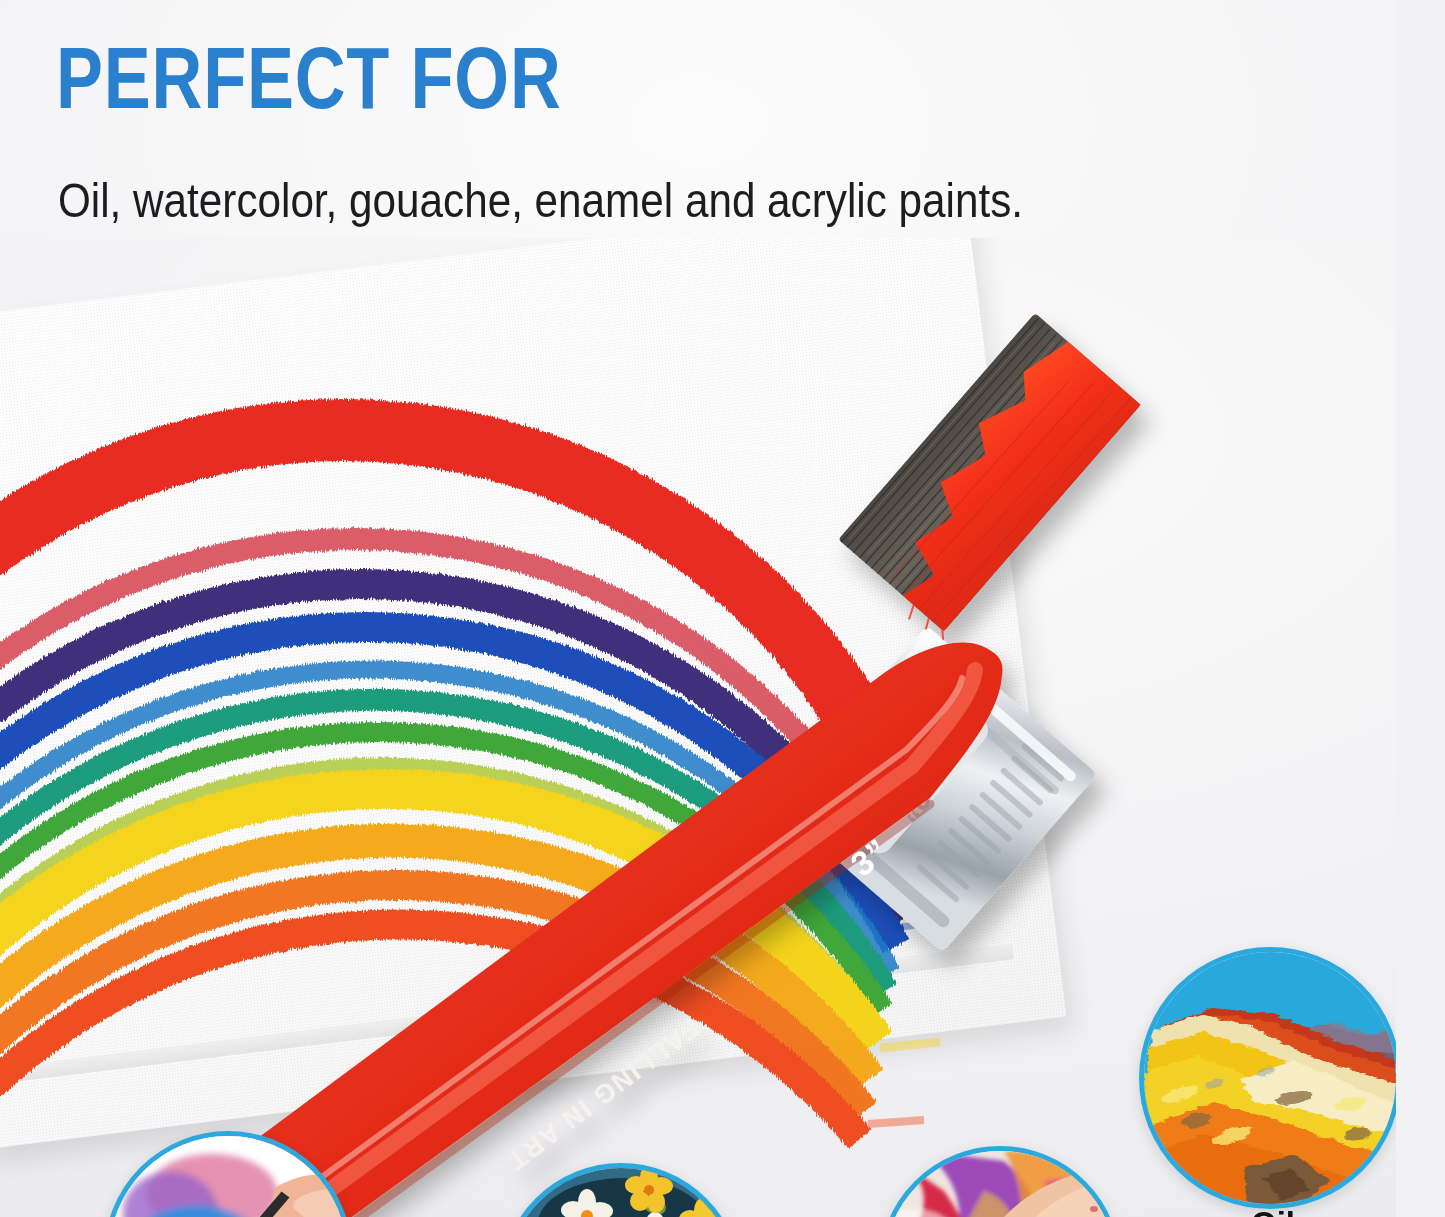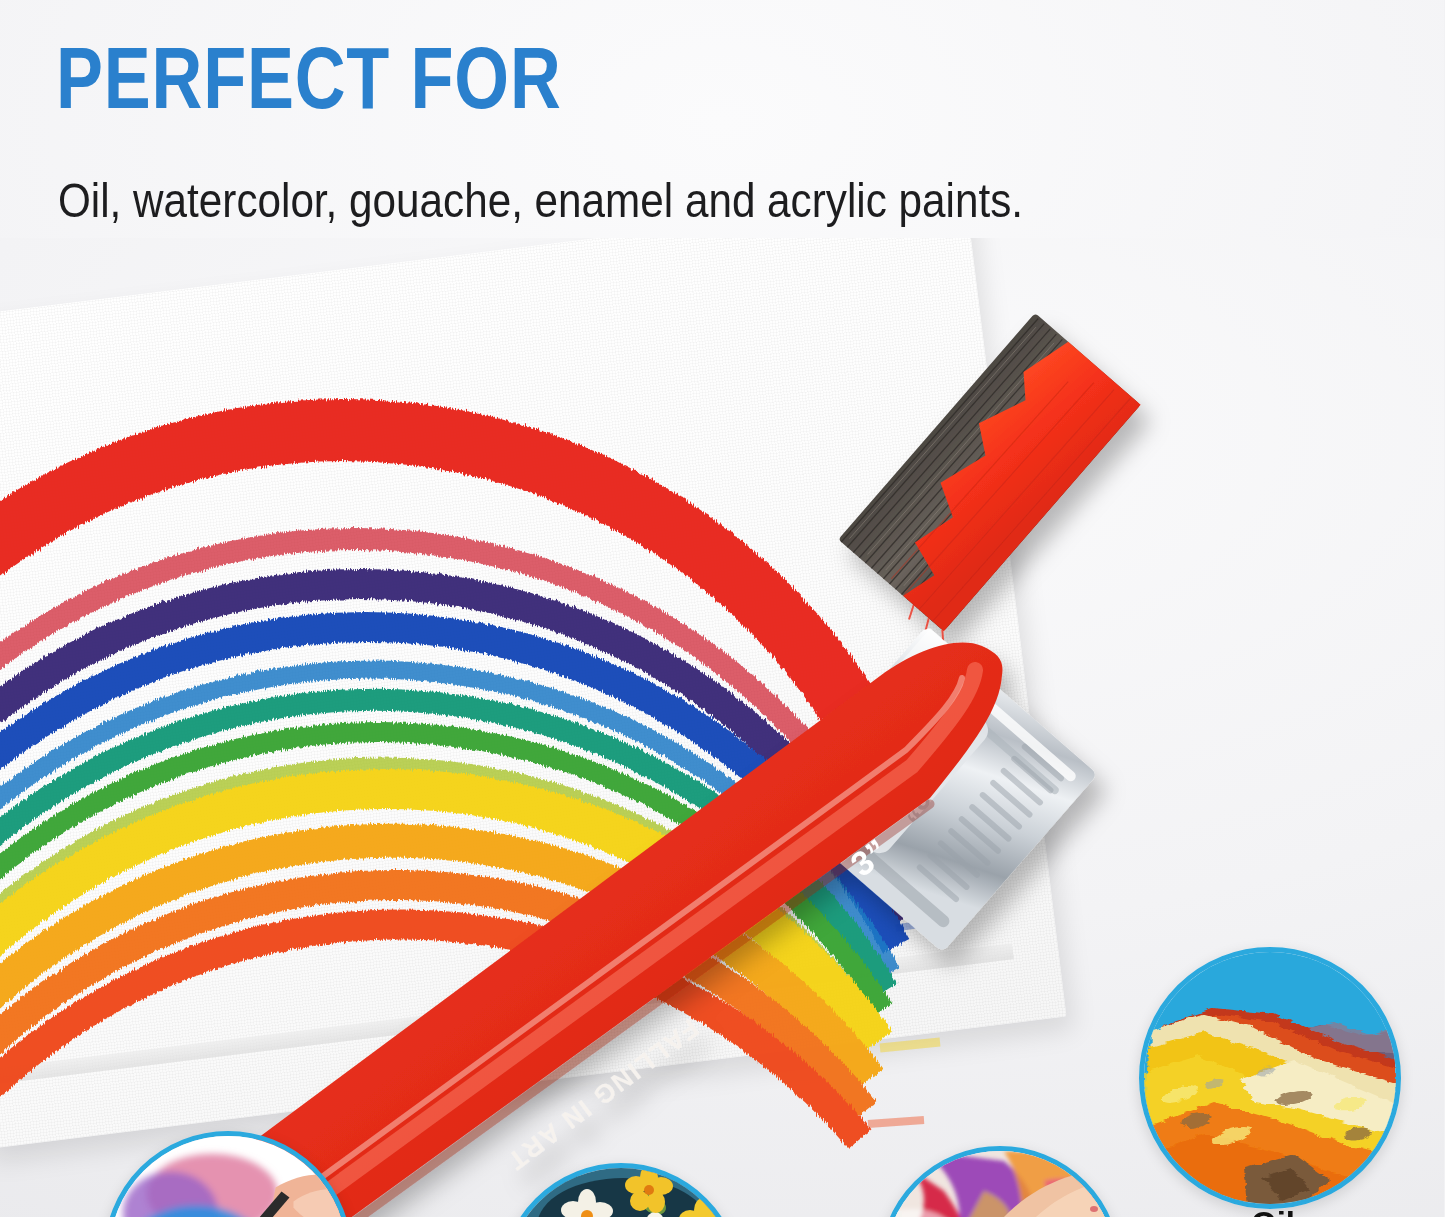--- a/index.html
+++ b/index.html
@@ -5,21 +5,20 @@
   html,body{margin:0;padding:0;}
   body{
     width:1445px;height:1217px;overflow:hidden;
     font-family:"Liberation Sans", sans-serif;
     background:#f2f2f4;
   }
   #stage{
     position:relative;width:1396px;height:1217px;overflow:hidden;
     background:
       radial-gradient(120% 90% at 50% 10%, #fbfbfc 0%, #f4f4f6 45%, #ececed 80%, #e8e8ea 100%);
-    padding-left: 48px;
   }
 
   
   .headline{
     position:absolute;left:56px;top:34px;
     font-size:88px;line-height:1;font-weight:bold;
     letter-spacing:1px;
     color:#2a80cd;
     transform:scaleX(.80);transform-origin:left center;
     white-space:nowrap;

